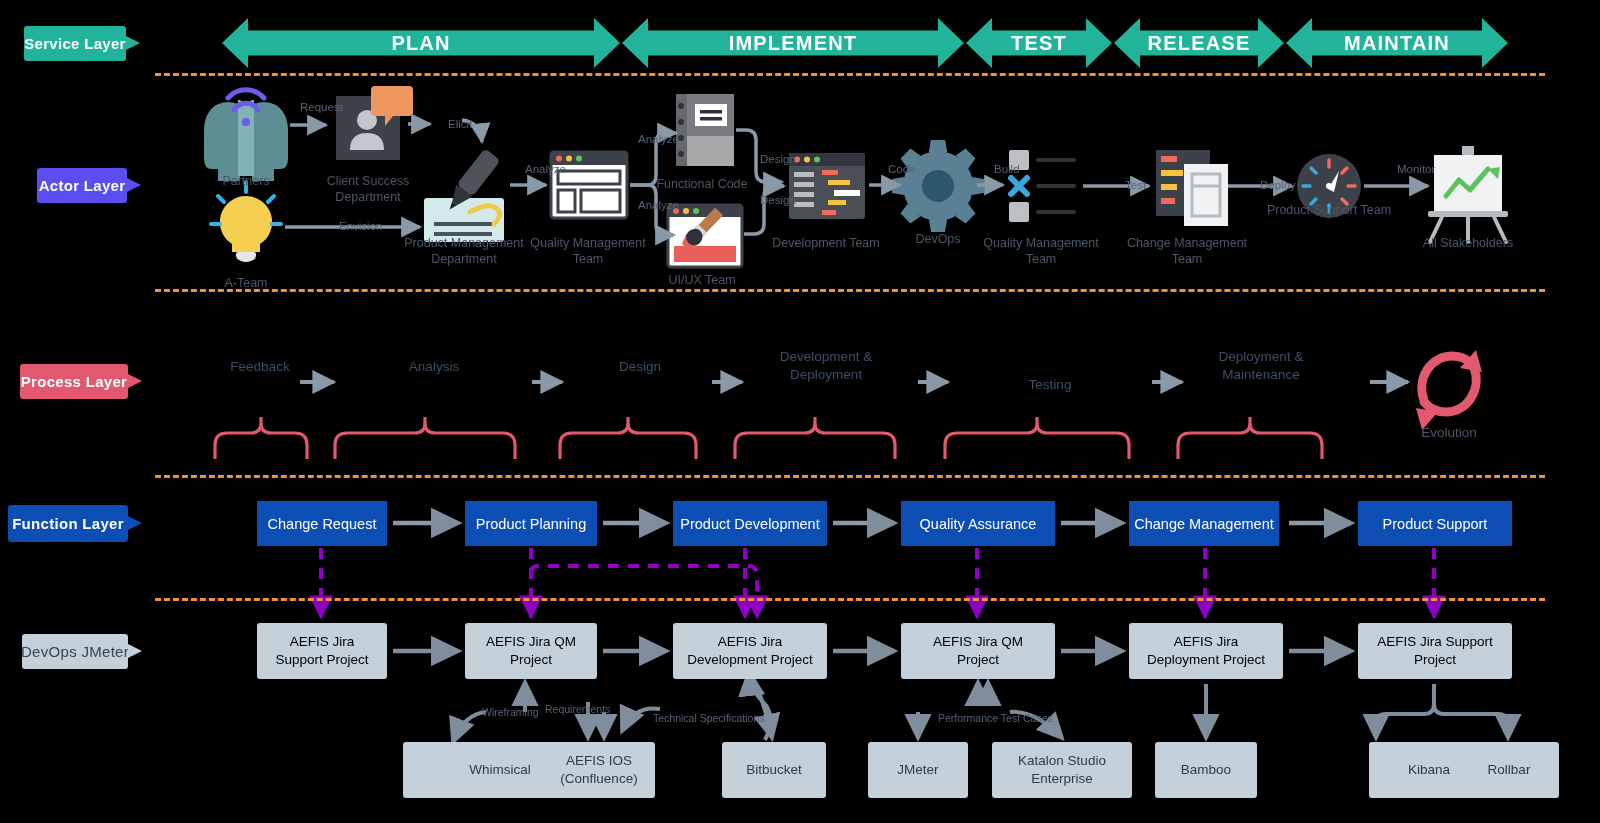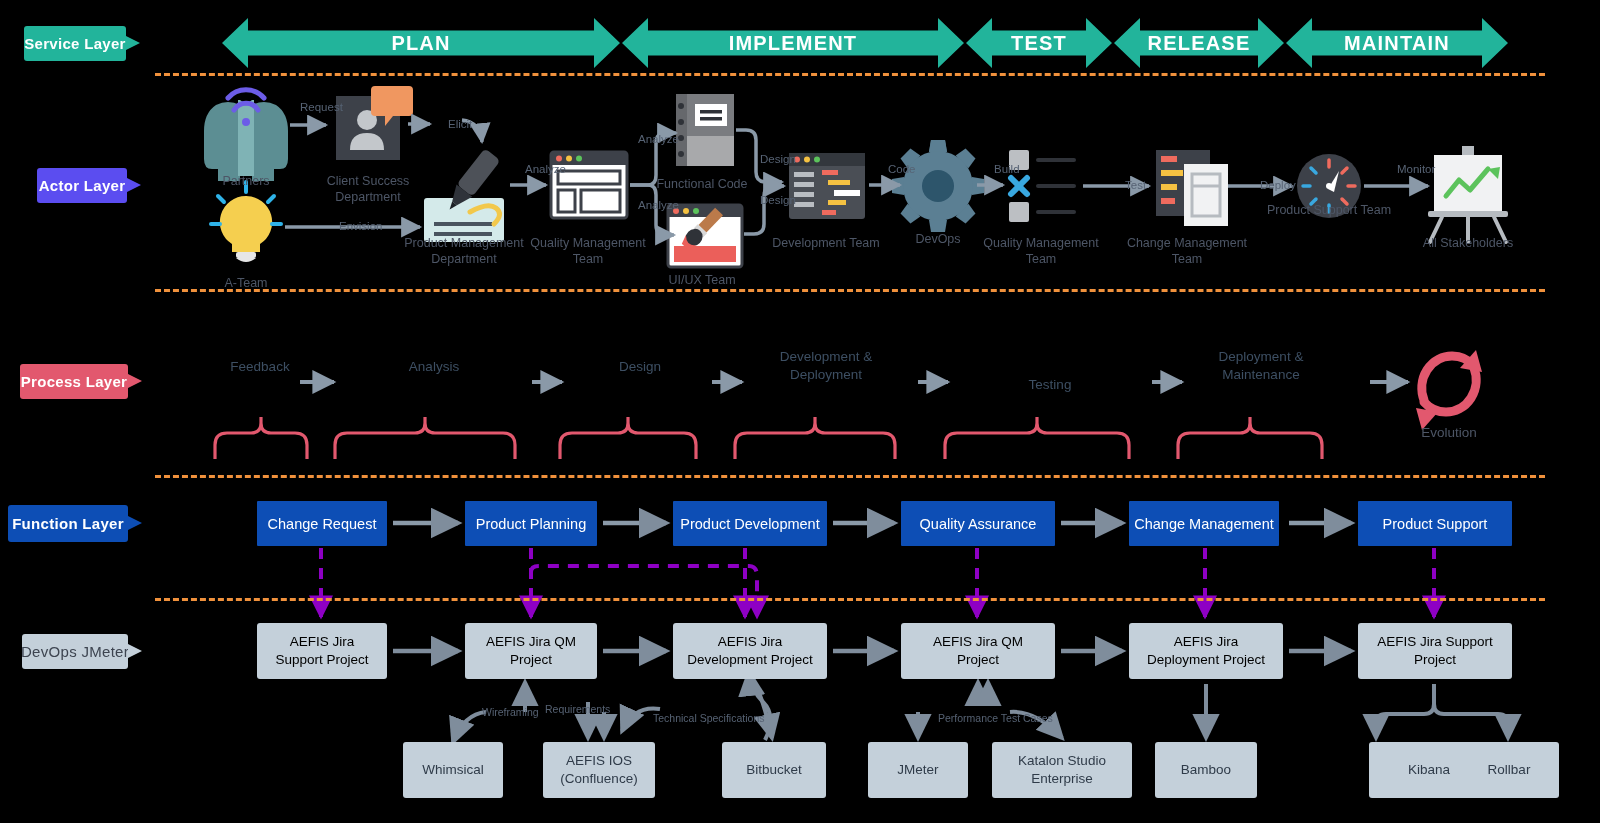--- a/index.html
+++ b/index.html
@@ -437,21 +437,21 @@
   <div id="devBoxes">
   <div class="dbox" style="left:257px;top:623px;width:130px;height:56px;">AEFIS Jira<br>Support Project</div>
   <div class="dbox" style="left:465px;top:623px;width:132px;height:56px;">AEFIS Jira QM<br>Project</div>
   <div class="dbox" style="left:673px;top:623px;width:154px;height:56px;">AEFIS Jira<br>Development Project</div>
   <div class="dbox" style="left:901px;top:623px;width:154px;height:56px;">AEFIS Jira QM<br>Project</div>
   <div class="dbox" style="left:1129px;top:623px;width:154px;height:56px;">AEFIS Jira<br>Deployment Project</div>
   <div class="dbox" style="left:1358px;top:623px;width:154px;height:56px;">AEFIS Jira Support<br>Project</div>
     </div>
 
   <div id="toolBoxes">
-  <div class="tbox" style="left:403px;top:742px;width:100px;">Whimsical</div>
+  <div class="tbox" style="left:403px;top:742px;width:100px;padding-left:47px;">Whimsical</div>
   <div class="tbox" style="left:543px;top:742px;width:112px;">AEFIS IOS<br>(Confluence)</div>
   <div class="tbox" style="left:722px;top:742px;width:104px;">Bitbucket</div>
   <div class="tbox" style="left:868px;top:742px;width:100px;">JMeter</div>
   <div class="tbox" style="left:992px;top:742px;width:140px;">Katalon Studio<br>Enterprise</div>
   <div class="tbox" style="left:1155px;top:742px;width:102px;">Bamboo</div>
   <div class="tbox" style="left:1328px;top:742px;width:120px;margin-left:41px;">Kibana</div>
   <div class="tbox" style="left:1459px;top:742px;width:100px;">Rollbar</div>
     </div>
 
   <div id="toolLbls">

